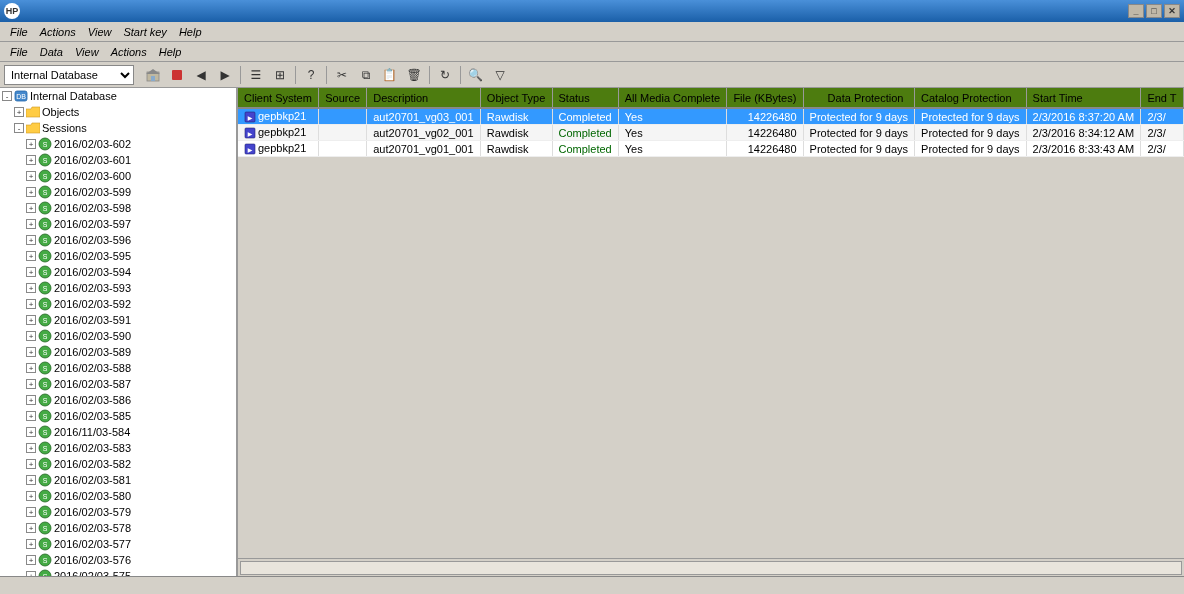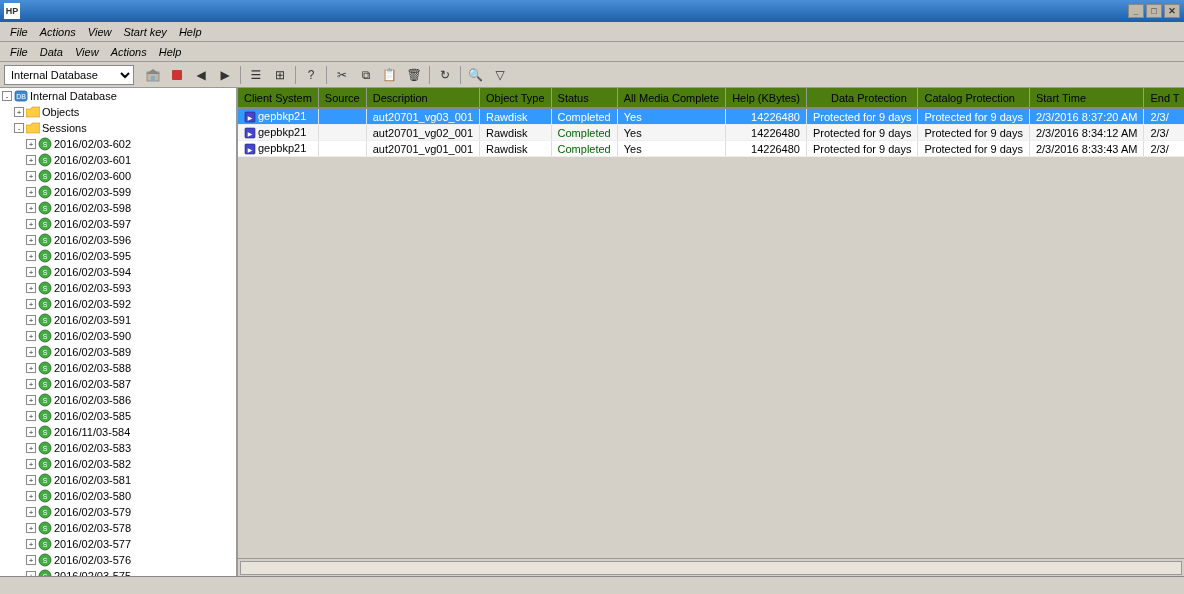--- a/index.html
+++ b/index.html
@@ -9,21 +9,21 @@
     .title-bar {
       background: linear-gradient(to bottom, #4a90d9, #1a5fa8);
       height: 22px;
       display: flex;
       align-items: center;
       padding: 0 4px;
       color: white;
       font-size: 11px;
       font-weight: bold;
     }
-    .title-bar-icon { width: 16px; height: 16px; margin-right: 4px; background: #fff; border-radius: 0; display: inline-flex; align-items: center; justify-content: center; color: #333; font-size: 9px; }
+    .title-bar-icon { width: 16px; height: 16px; margin-right: 4px; background: #fff; border-radius: 8px; display: inline-flex; align-items: center; justify-content: center; color: #333; font-size: 9px; }
     .title-bar-text { flex: 1; }
     .title-bar-buttons { display: flex; gap: 2px; }
     .title-btn { width: 16px; height: 14px; background: #c0b8a8; border: 1px solid #888; display: flex; align-items: center; justify-content: center; font-size: 9px; cursor: pointer; color: #333; }
 
     
     .menu-bar {
       background: #d4d0c8;
       height: 20px;
       display: flex;
       align-items: center;
@@ -595,21 +595,21 @@
     <div class="table-scroll">
       <table class="data-table">
         <thead class="table-header">
           <tr>
             <th style="width:100px;">Client System</th>
             <th style="width:55px;">Source</th>
             <th style="width:130px;">Description</th>
             <th style="width:80px;">Object Type</th>
             <th style="width:70px;">Status</th>
             <th style="width:120px;">All Media Complete</th>
-            <th style="width:90px;">Help (KBytes)</th>
+            <th style="width:90px;">File (KBytes)</th>
             <th style="width:110px;padding-left:24px;">Data Protection</th>
             <th style="width:115px;">Catalog Protection</th>
             <th style="width:130px;">Start Time</th>
             <th style="width:60px;">End T</th>
           </tr>
         </thead>
         <tbody id="table-body">
         <tr class="row-selected">
               <td><span><svg width="12" height="12" style="margin-right:2px;vertical-align:middle;">
                     <rect x="1" y="1" width="10" height="10" fill="#4444cc" rx="1" stroke="#222277" stroke-width="0.6"></rect>

